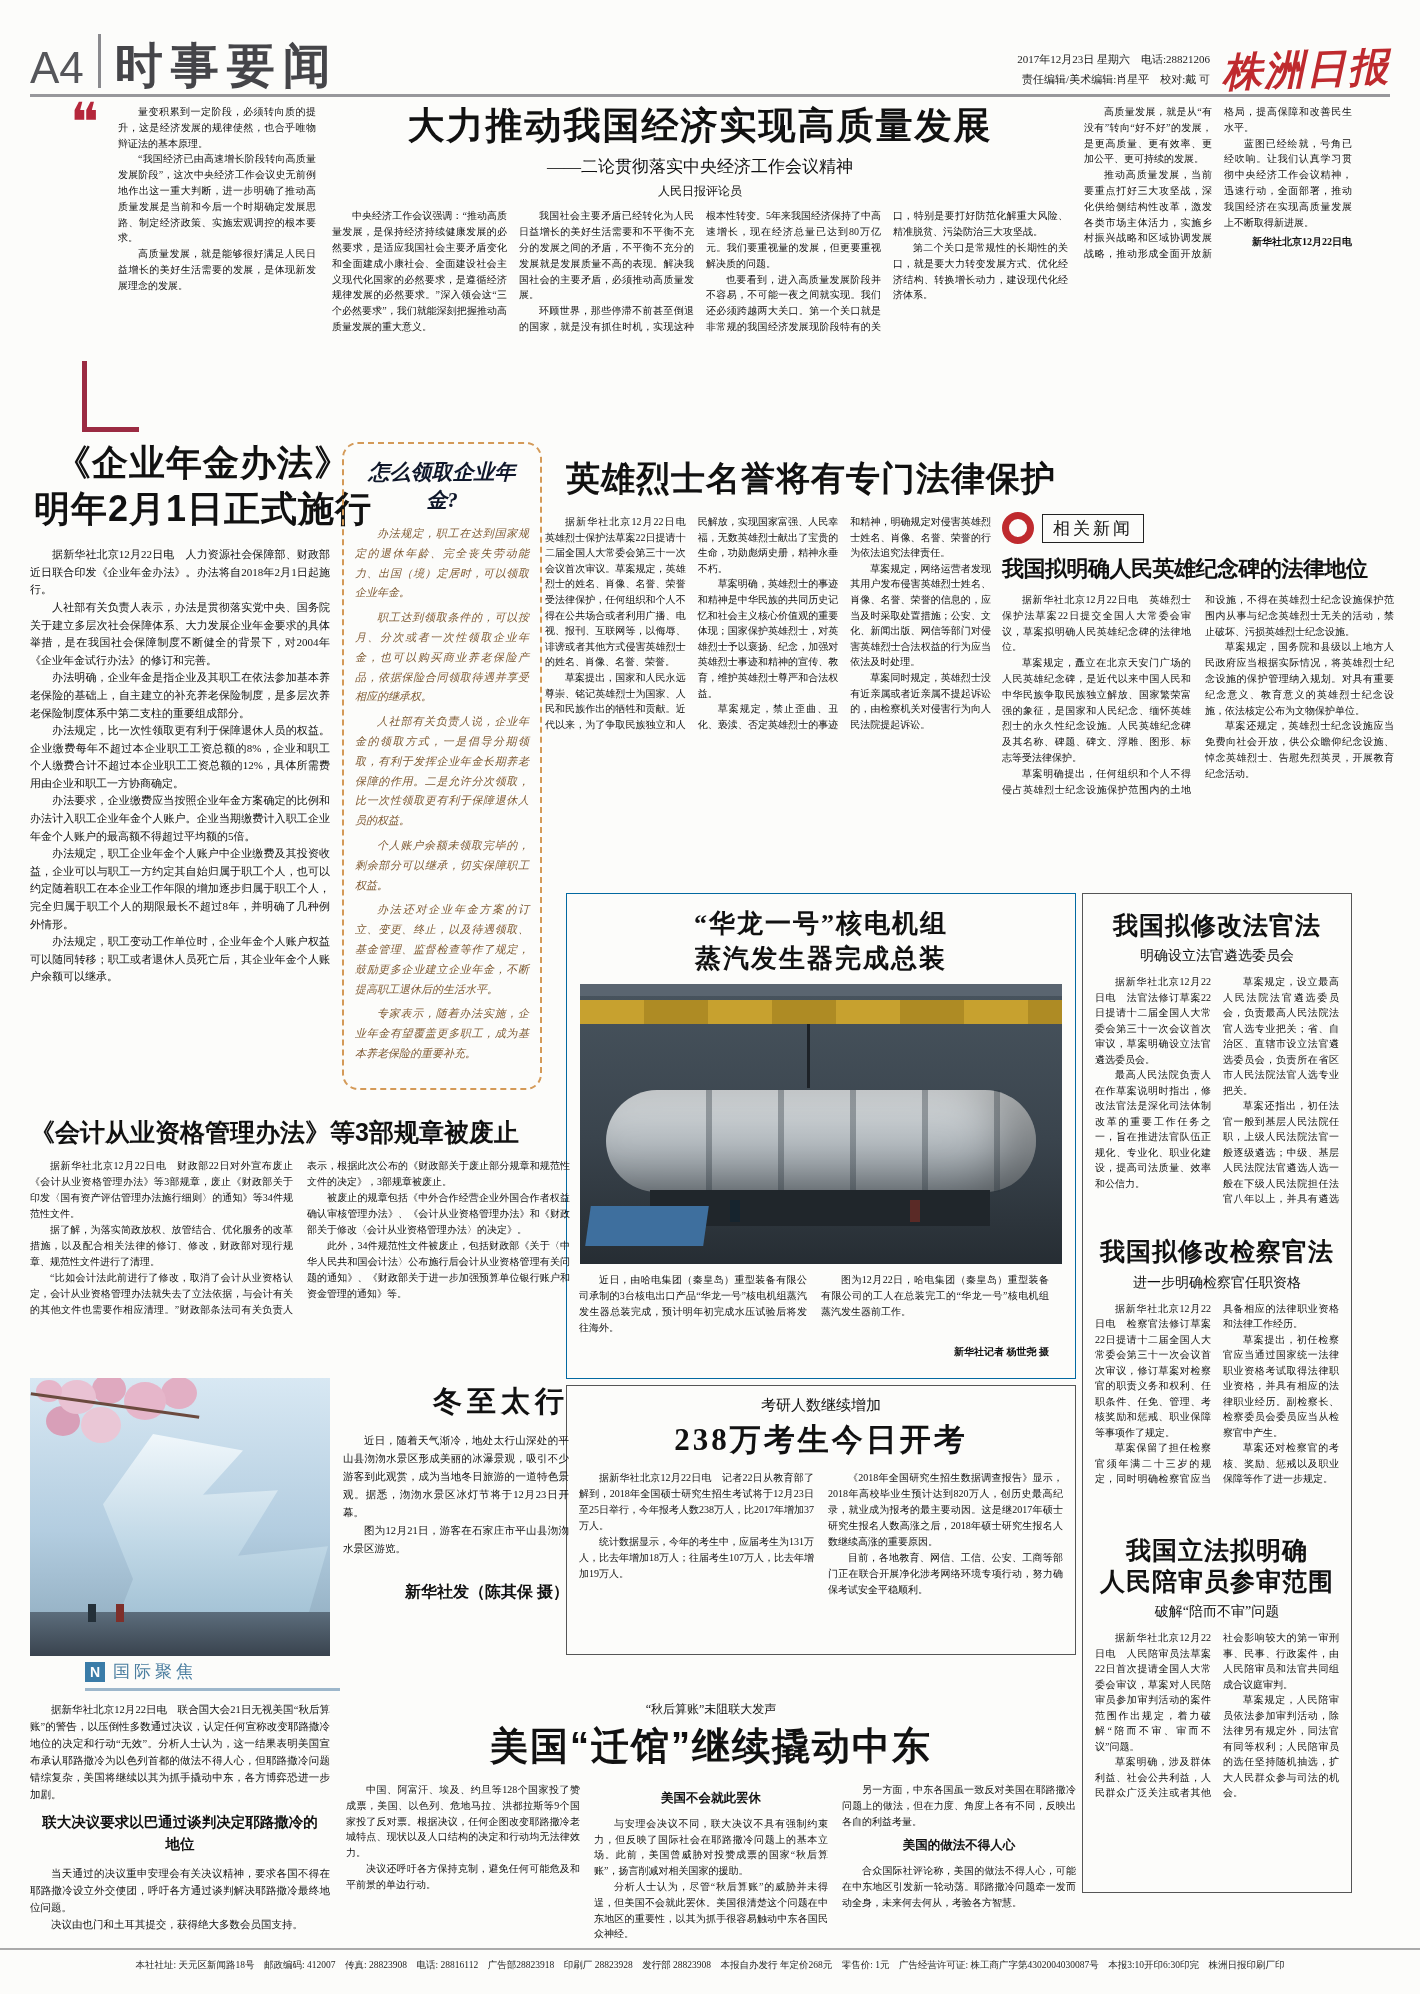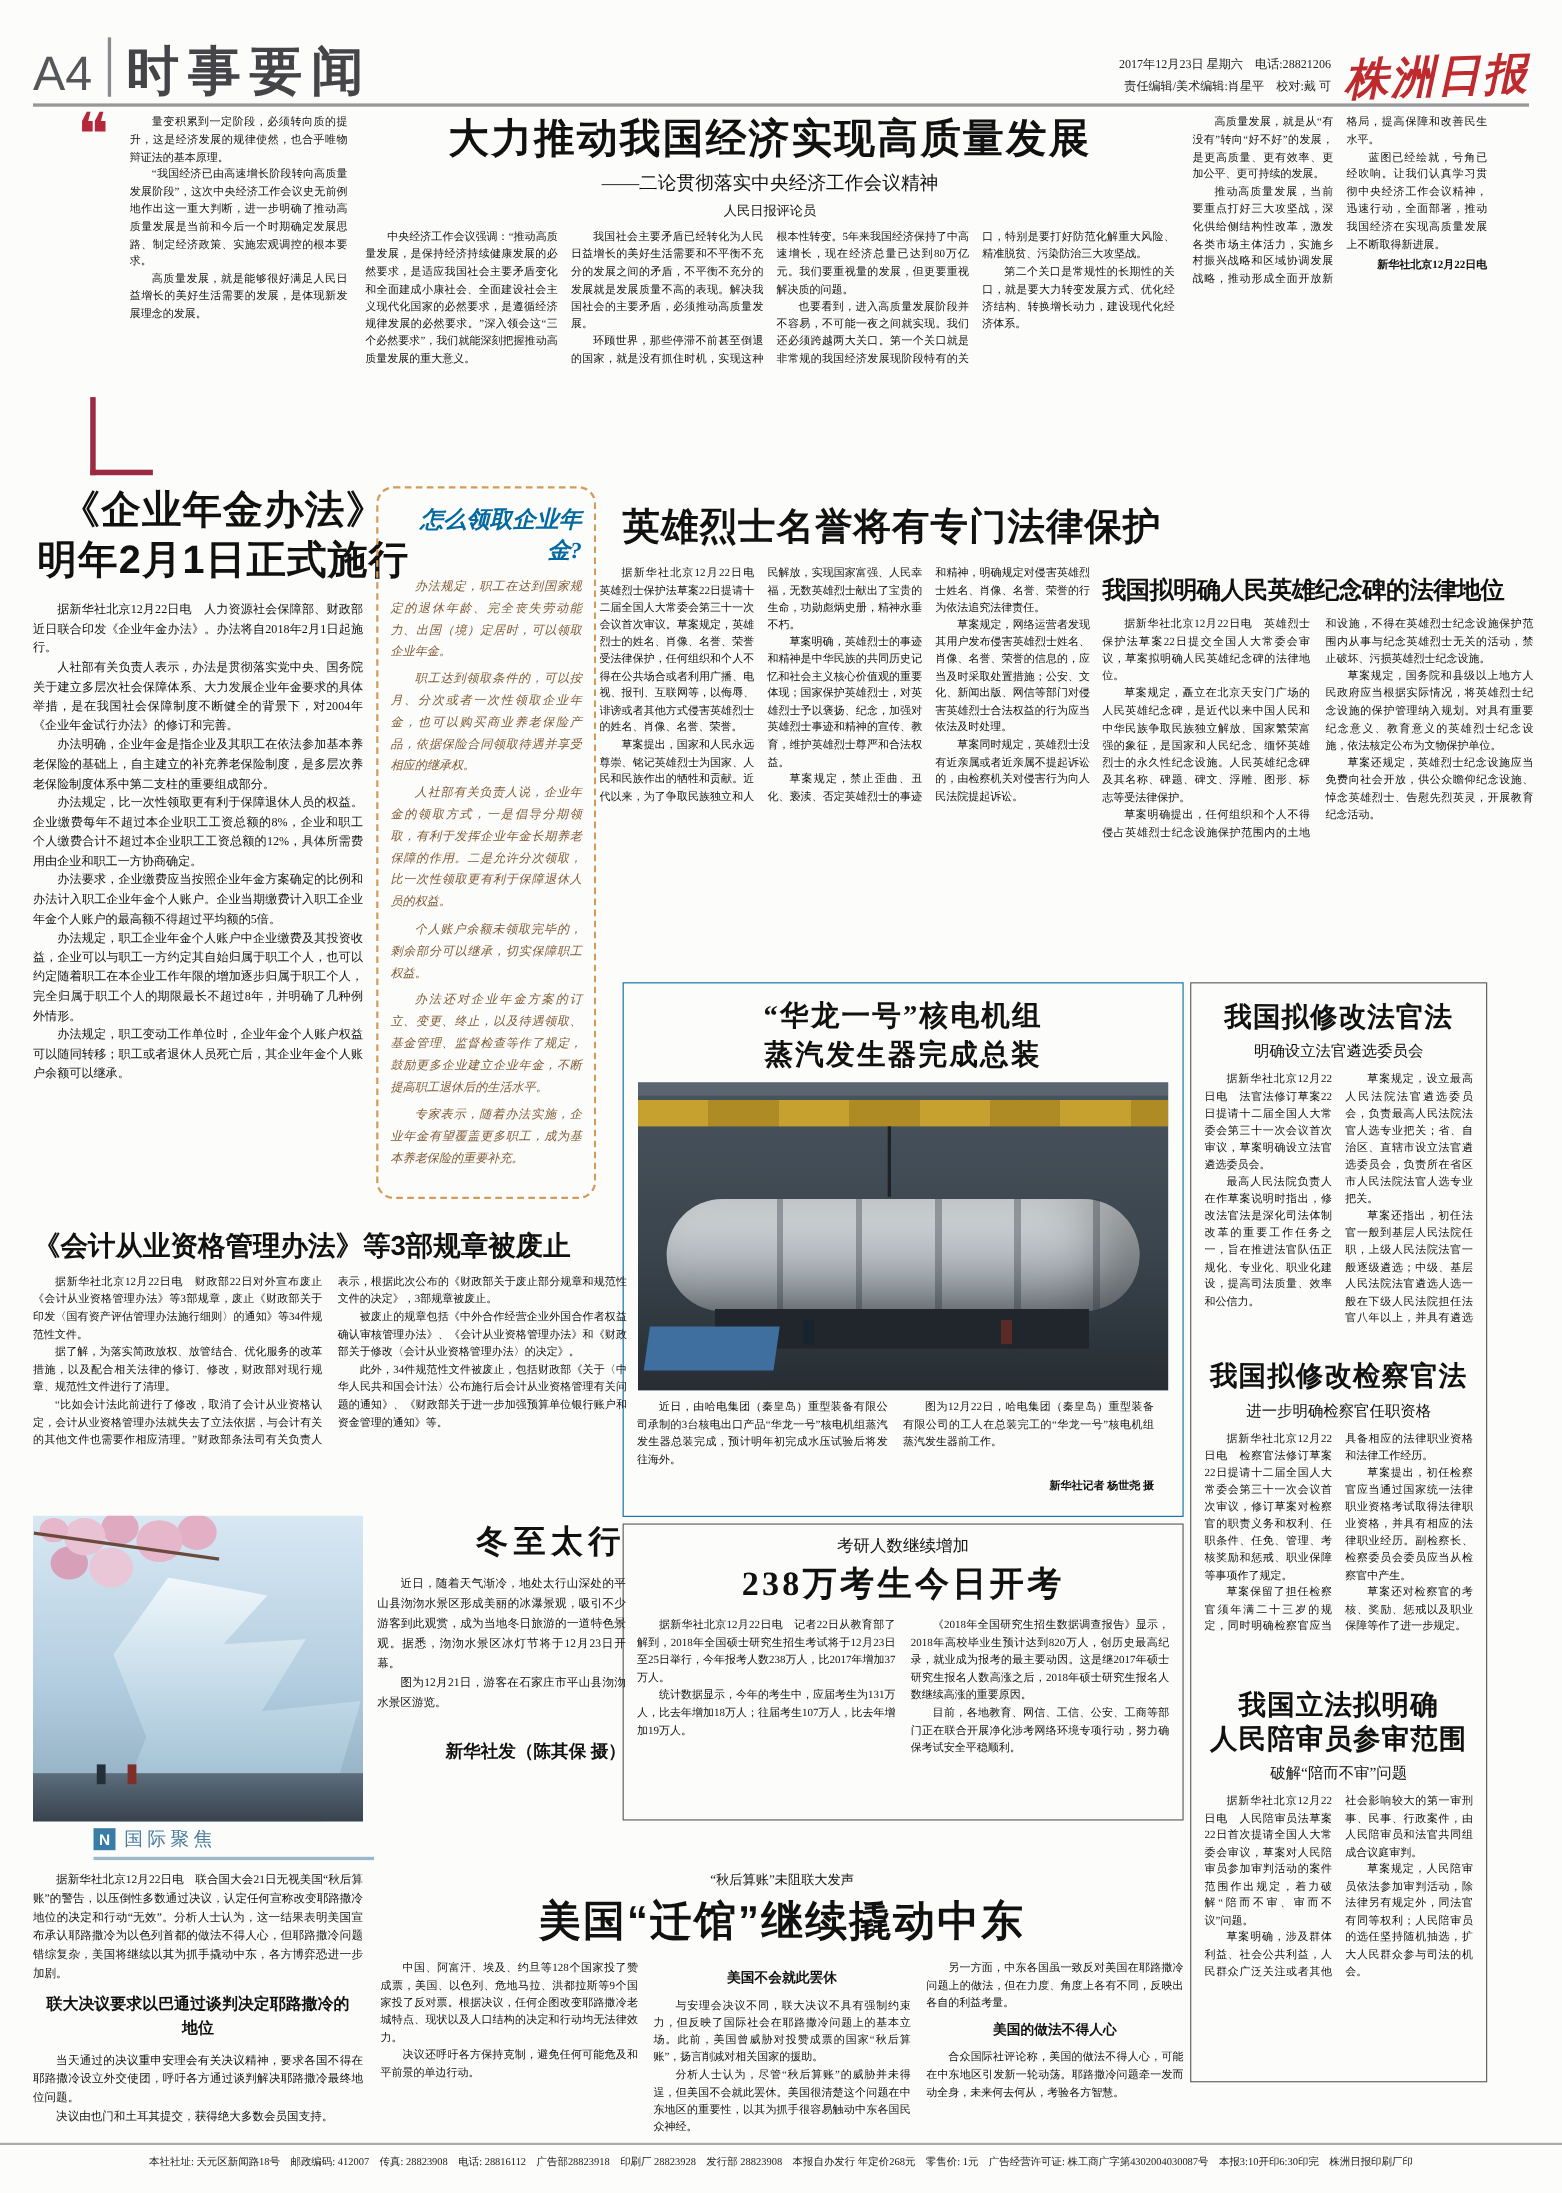--- a/index.html
+++ b/index.html
@@ -34,21 +34,21 @@
   .ed-right{width:268px;height:252px;column-count:2;column-gap:12px;overflow:hidden;}
   .ed-end{text-align:right;font-weight:bold;margin-top:4px;font-size:10px;}
 
   
   .pension{position:absolute;left:30px;top:440px;width:512px;height:660px;}
   .pension h2{margin:0;width:346px;font-family:"Liberation Sans",sans-serif;font-size:36px;
               text-align:center;line-height:1.28;letter-spacing:1px;}
   .pension-body{margin-top:14px;width:300px;height:540px;overflow:hidden;font-size:11px;line-height:1.6;text-align:justify;}
   .handbox{position:absolute;right:0;top:2px;width:200px;height:648px;border:2px dashed #d49a58;
            border-radius:16px;padding:14px 11px;box-sizing:border-box;color:#7e5a33;overflow:hidden;}
-  .handbox h3{margin:0 0 10px;font-size:21px;text-align:right;font-style:italic;color:#0369a1;font-weight:bold;}
+  .handbox h3{margin:0 0 10px;font-size:21px;text-align:center;font-style:italic;color:#0f172a;font-weight:bold;}
   .handbox .hand-body{font-size:11px;line-height:1.8;text-align:justify;font-style:italic;}
   .handbox .hand-body p{margin-bottom:5px;}
 
   
   .hero{position:absolute;left:545px;top:456px;width:532px;}
   .hero h1{margin:0;font-family:"Liberation Sans",sans-serif;font-weight:bold;font-size:34px;
            letter-spacing:1px;text-align:center;white-space:nowrap;}
   .hero-body{margin-top:12px;width:446px;height:358px;column-count:3;column-gap:12px;overflow:hidden;
              font-size:10px;line-height:1.56;text-align:justify;}
 
@@ -226,20 +226,24 @@
         <p>据新华社北京12月22日电　英雄烈士保护法草案22日提请十二届全国人大常委会第三十一次会议首次审议。草案规定，英雄烈士的姓名、肖像、名誉、荣誉受法律保护，任何组织和个人不得在公共场合或者利用广播、电视、报刊、互联网等，以侮辱、诽谤或者其他方式侵害英雄烈士的姓名、肖像、名誉、荣誉。</p>
         <p>草案提出，国家和人民永远尊崇、铭记英雄烈士为国家、人民和民族作出的牺牲和贡献。近代以来，为了争取民族独立和人民解放，实现国家富强、人民幸福，无数英雄烈士献出了宝贵的生命，功勋彪炳史册，精神永垂不朽。</p>
         <p>草案明确，英雄烈士的事迹和精神是中华民族的共同历史记忆和社会主义核心价值观的重要体现；国家保护英雄烈士，对英雄烈士予以褒扬、纪念，加强对英雄烈士事迹和精神的宣传、教育，维护英雄烈士尊严和合法权益。</p>
         <p>草案规定，禁止歪曲、丑化、亵渎、否定英雄烈士的事迹和精神，明确规定对侵害英雄烈士姓名、肖像、名誉、荣誉的行为依法追究法律责任。</p>
         <p>草案规定，网络运营者发现其用户发布侵害英雄烈士姓名、肖像、名誉、荣誉的信息的，应当及时采取处置措施；公安、文化、新闻出版、网信等部门对侵害英雄烈士合法权益的行为应当依法及时处理。</p>
         <p>草案同时规定，英雄烈士没有近亲属或者近亲属不提起诉讼的，由检察机关对侵害行为向人民法院提起诉讼。</p>
       </div>
   </section>
 
   <section class="related">
+    <div class="rel-tag">
+      <div class="ring"></div>
+      <div class="rel-label">相关新闻</div>
+    </div>
     <h2>我国拟明确人民英雄纪念碑的法律地位</h2>
     <div class="rel-body">
         <p>据新华社北京12月22日电　英雄烈士保护法草案22日提交全国人大常委会审议，草案拟明确人民英雄纪念碑的法律地位。</p>
         <p>草案规定，矗立在北京天安门广场的人民英雄纪念碑，是近代以来中国人民和中华民族争取民族独立解放、国家繁荣富强的象征，是国家和人民纪念、缅怀英雄烈士的永久性纪念设施。人民英雄纪念碑及其名称、碑题、碑文、浮雕、图形、标志等受法律保护。</p>
         <p>草案明确提出，任何组织和个人不得侵占英雄烈士纪念设施保护范围内的土地和设施，不得在英雄烈士纪念设施保护范围内从事与纪念英雄烈士无关的活动，禁止破坏、污损英雄烈士纪念设施。</p>
         <p>草案规定，国务院和县级以上地方人民政府应当根据实际情况，将英雄烈士纪念设施的保护管理纳入规划。对具有重要纪念意义、教育意义的英雄烈士纪念设施，依法核定公布为文物保护单位。</p>
         <p>草案还规定，英雄烈士纪念设施应当免费向社会开放，供公众瞻仰纪念设施、悼念英雄烈士、告慰先烈英灵，开展教育纪念活动。</p>
       </div>
   </section>
 

